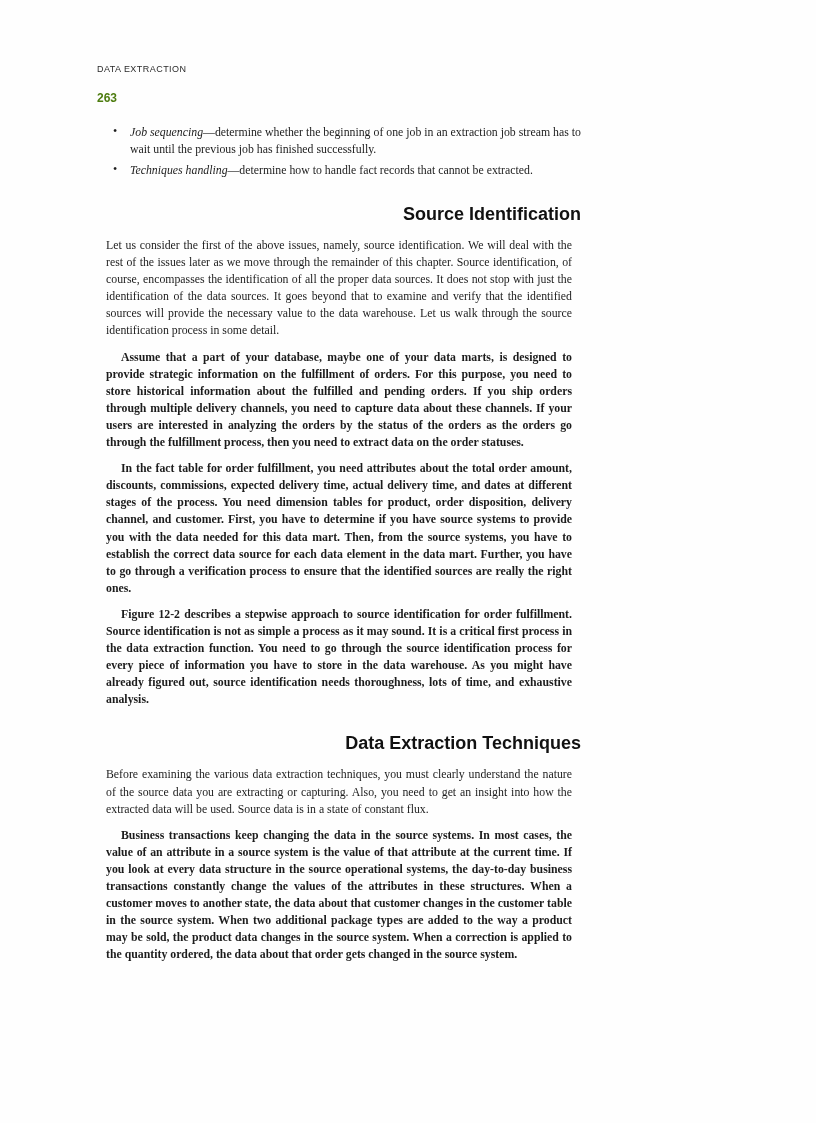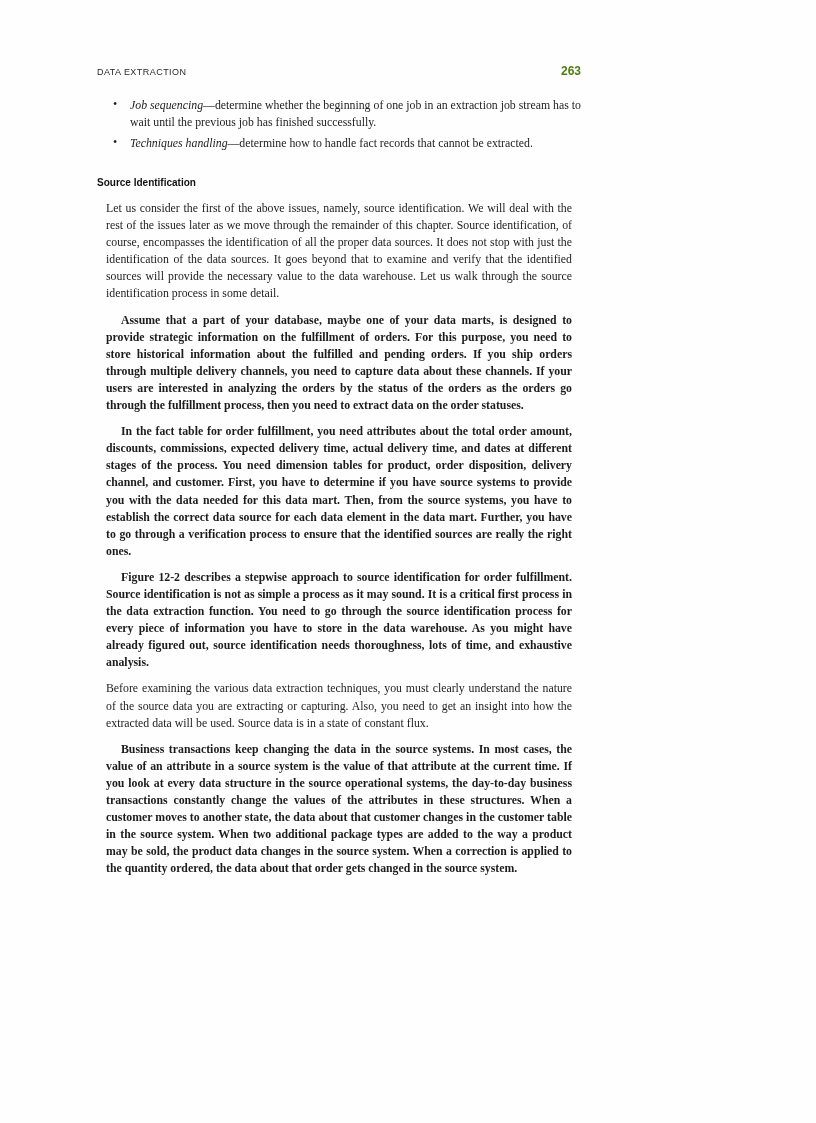--- a/index.html
+++ b/index.html
@@ -16,24 +16,25 @@
     color: #1c1c1c;
   }
   .text-column {
     position: absolute;
     left: 97px;
     top: 64px;
     width: 484px;
   }
   .running-header {
     display: flex;
-    justify-content: space-between;
+    justify-content: flex-end;
     align-items: baseline;
     gap: 17px;
     font-family: "Liberation Sans", sans-serif;
+    flex-direction: column;
   }
   .running-title {
     font-size: 9px;
     letter-spacing: 0.45px;
     color: #2a2a2a;
   }
   .page-number {
     font-size: 12px;
     font-weight: bold;
     color: #4d7c0f;
@@ -55,24 +56,25 @@
     position: absolute;
     left: -17px;
     top: -1px;
     font-size: 12px;
   }
   .lead-term {
     font-style: italic;
   }
   h2.section-heading {
     font-family: "Liberation Sans", sans-serif;
-    font-size: 10px;
+    font-size: 18px;
     font-weight: bold;
     color: #111;
     margin: 25px 0 12px 0;
+    text-align: right;
   }
   p.body-para {
     font-family: "Liberation Serif", serif;
     font-size: 11.8px;
     line-height: 17.1px;
     text-align: justify;
     margin: 9px;
     color: #1c1c1c;
   }
   p.body-para.indented {
@@ -101,17 +103,18 @@
         <span class="lead-term">Techniques handling</span><span>—determine how to handle fact records that cannot be extracted.</span>
       </li>
     </ul>
 
     <h2 class="section-heading">Source Identification</h2>
     <p class="body-para">Let us consider the first of the above issues, namely, source identification. We will deal with the rest of the issues later as we move through the remainder of this chapter. Source identification, of course, encompasses the identification of all the proper data sources. It does not stop with just the identification of the data sources. It goes beyond that to examine and verify that the identified sources will provide the necessary value to the data warehouse. Let us walk through the source identification process in some detail.</p>
     <p class="body-para indented">Assume that a part of your database, maybe one of your data marts, is designed to provide strategic information on the fulfillment of orders. For this purpose, you need to store historical information about the fulfilled and pending orders. If you ship orders through multiple delivery channels, you need to capture data about these channels. If your users are interested in analyzing the orders by the status of the orders as the orders go through the fulfillment process, then you need to extract data on the order statuses.</p>
     <p class="body-para indented">In the fact table for order fulfillment, you need attributes about the total order amount, discounts, commissions, expected delivery time, actual delivery time, and dates at different stages of the process. You need dimension tables for product, order disposition, delivery channel, and customer. First, you have to determine if you have source systems to provide you with the data needed for this data mart. Then, from the source systems, you have to establish the correct data source for each data element in the data mart. Further, you have to go through a verification process to ensure that the identified sources are really the right ones.</p>
     <p class="body-para indented">Figure 12-2 describes a stepwise approach to source identification for order fulfillment. Source identification is not as simple a process as it may sound. It is a critical first process in the data extraction function. You need to go through the source identification process for every piece of information you have to store in the data warehouse. As you might have already figured out, source identification needs thoroughness, lots of time, and exhaustive analysis.</p>
 
+    <h2 class="section-heading">Data Extraction Techniques</h2>
     <p class="body-para">Before examining the various data extraction techniques, you must clearly understand the nature of the source data you are extracting or capturing. Also, you need to get an insight into how the extracted data will be used. Source data is in a state of constant flux.</p>
     <p class="body-para indented">Business transactions keep changing the data in the source systems. In most cases, the value of an attribute in a source system is the value of that attribute at the current time. If you look at every data structure in the source operational systems, the day-to-day business transactions constantly change the values of the attributes in these structures. When a customer moves to another state, the data about that customer changes in the customer table in the source system. When two additional package types are added to the way a product may be sold, the product data changes in the source system. When a correction is applied to the quantity ordered, the data about that order gets changed in the source system.</p>
 
   </div>
 </div>
 
 </body></html>

